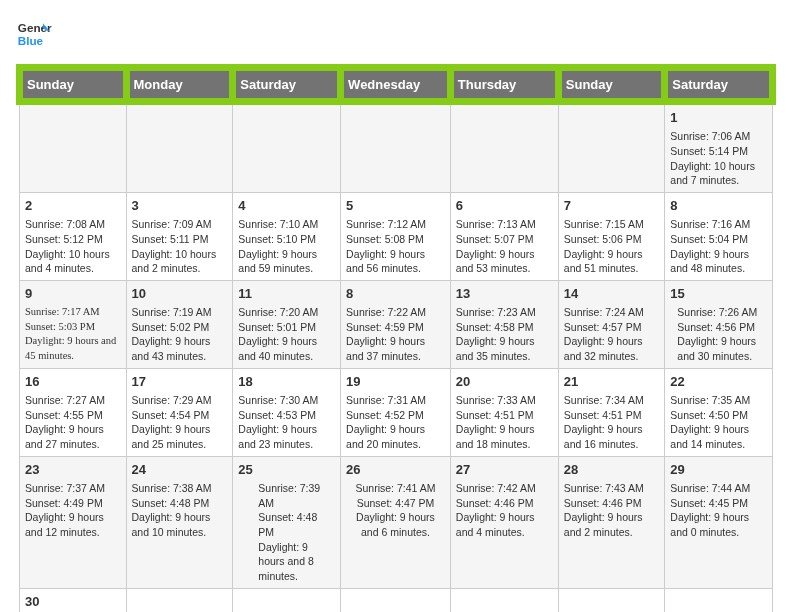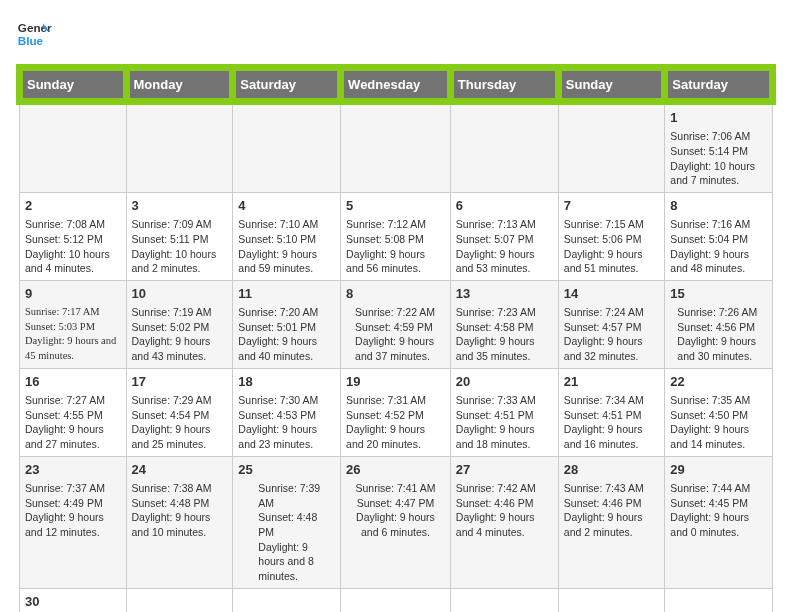--- a/index.html
+++ b/index.html
@@ -185,21 +185,21 @@
 Daylight: 9 hours and 43 minutes.</div>
         </td>
         <td>
           <span class="day-num">11</span>
           <div class="day-info" style="white-space: pre-line;">Sunrise: 7:20 AM
 Sunset: 5:01 PM
 Daylight: 9 hours and 40 minutes.</div>
         </td>
         <td>
           <span class="day-num">8</span>
-          <div class="day-info" style="white-space: pre-line; margin-left: 9px;">Sunrise: 7:22 AM
+          <div class="day-info" style="white-space: pre-line;">Sunrise: 7:22 AM
 Sunset: 4:59 PM
 Daylight: 9 hours and 37 minutes.</div>
         </td>
         <td>
           <span class="day-num">13</span>
           <div class="day-info" style="white-space: pre-line;">Sunrise: 7:23 AM
 Sunset: 4:58 PM
 Daylight: 9 hours and 35 minutes.</div>
         </td>
         <td>

